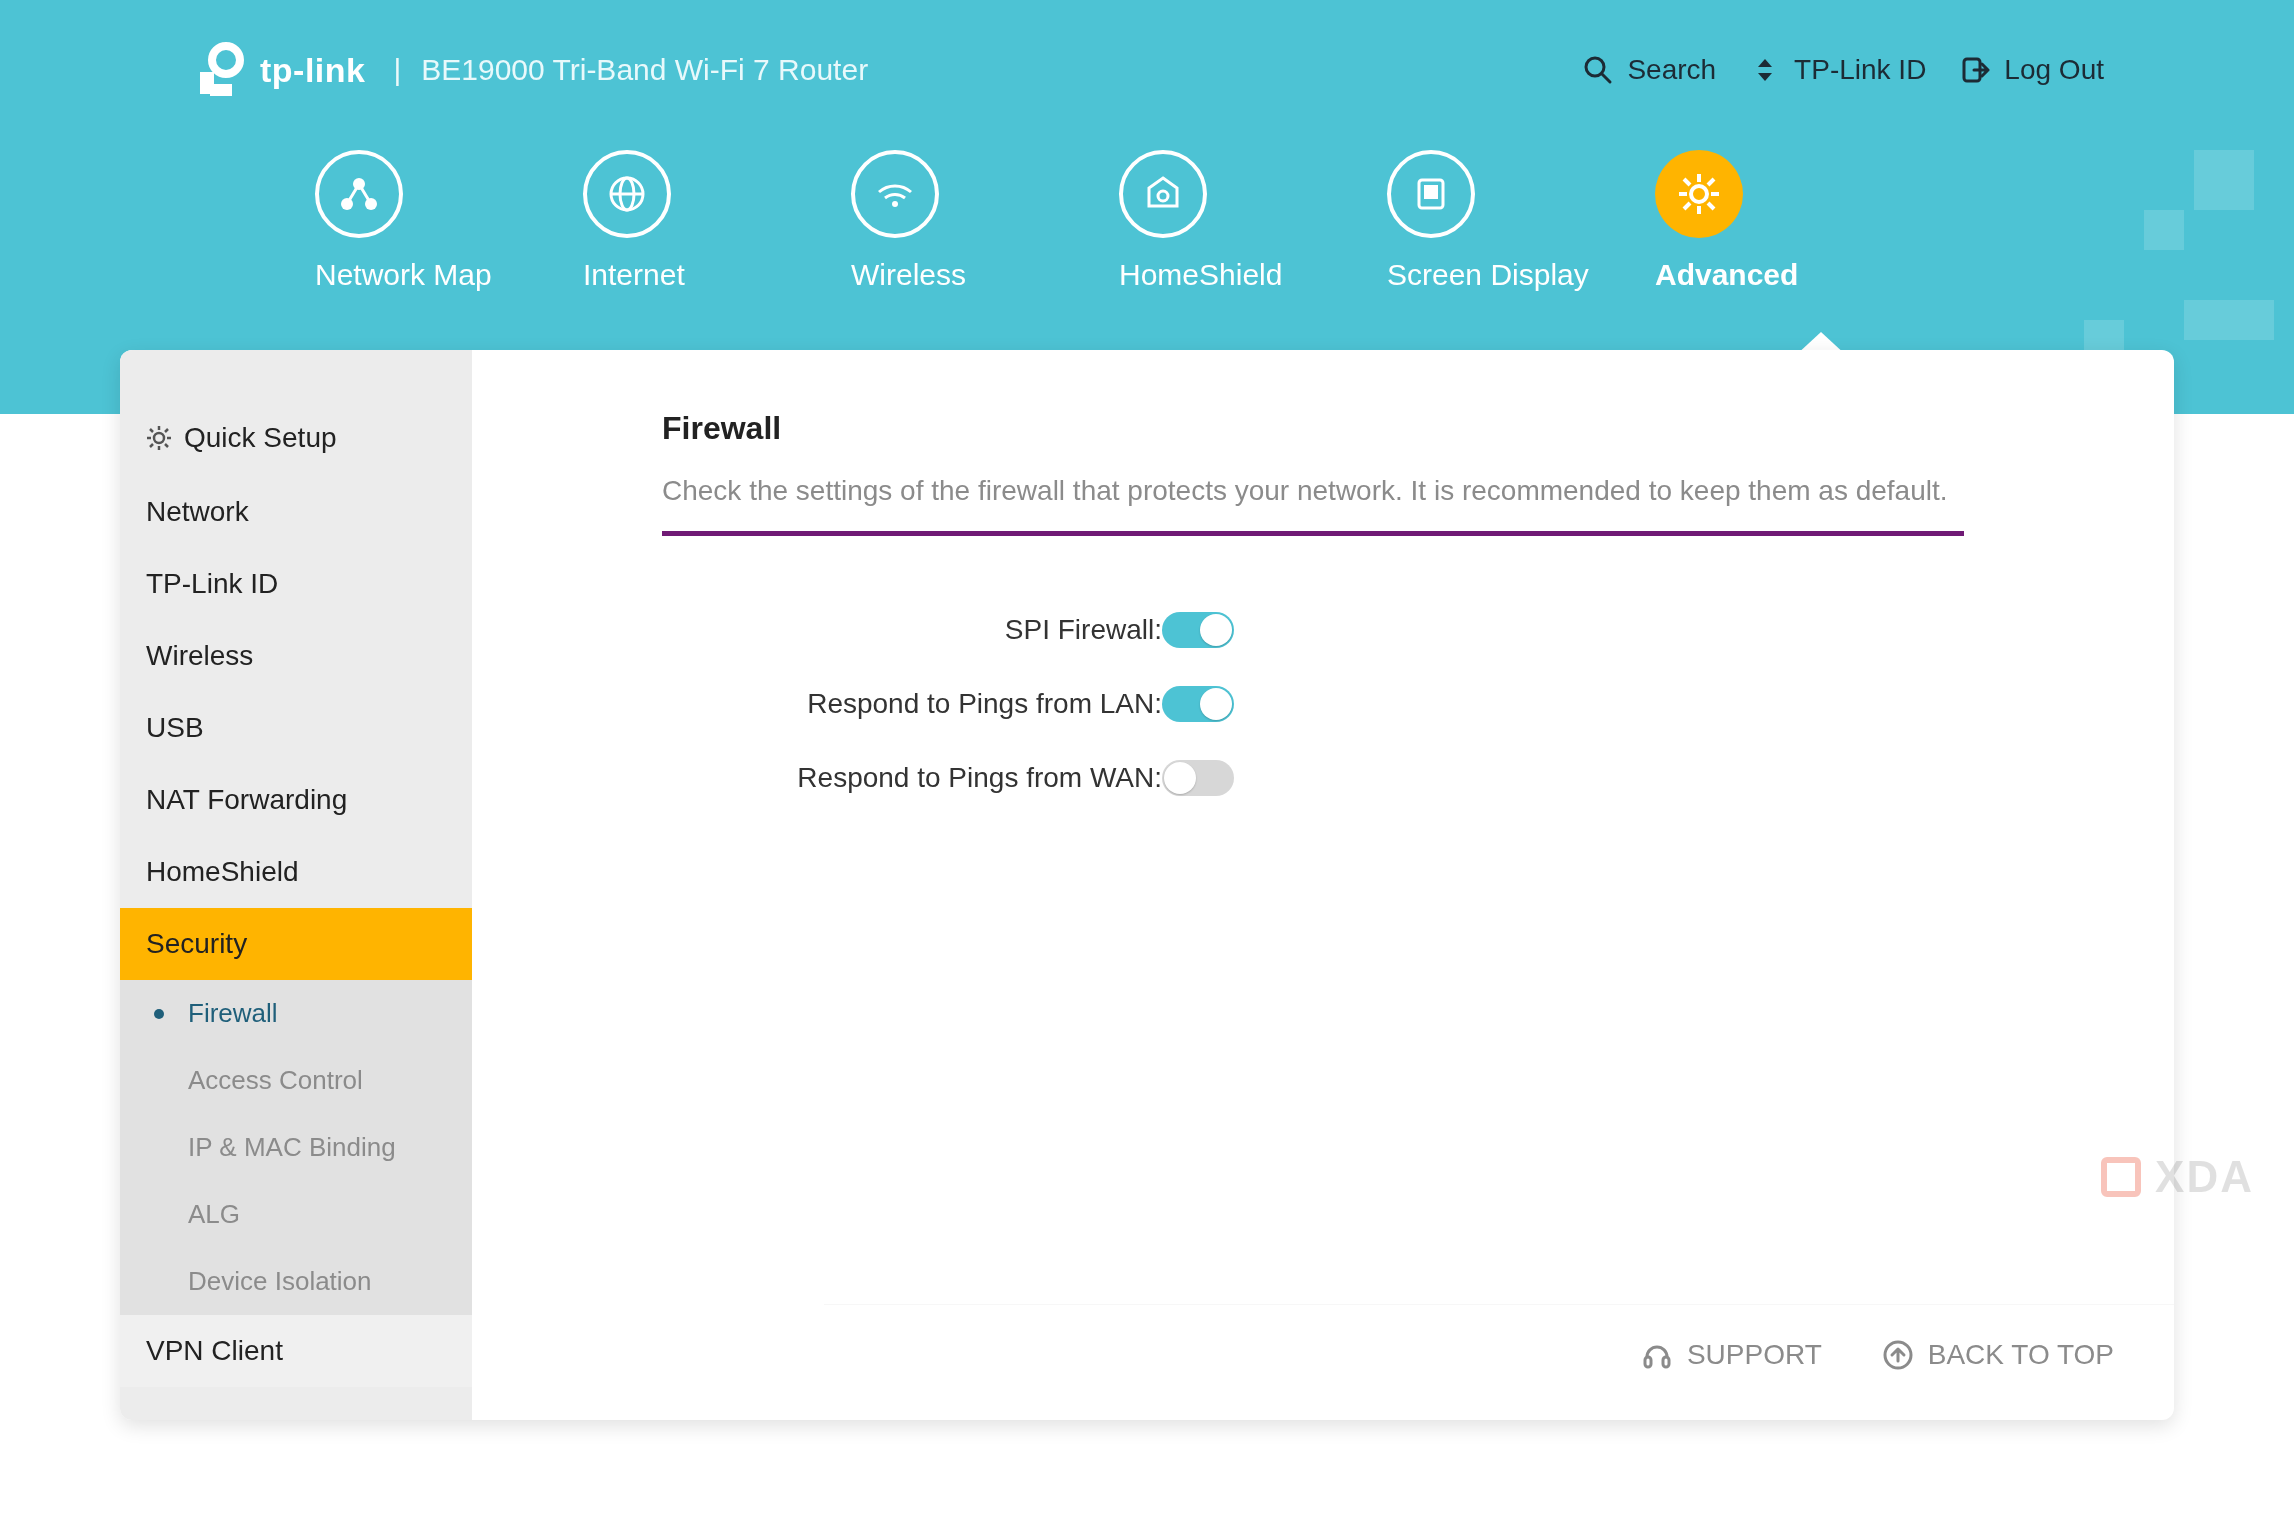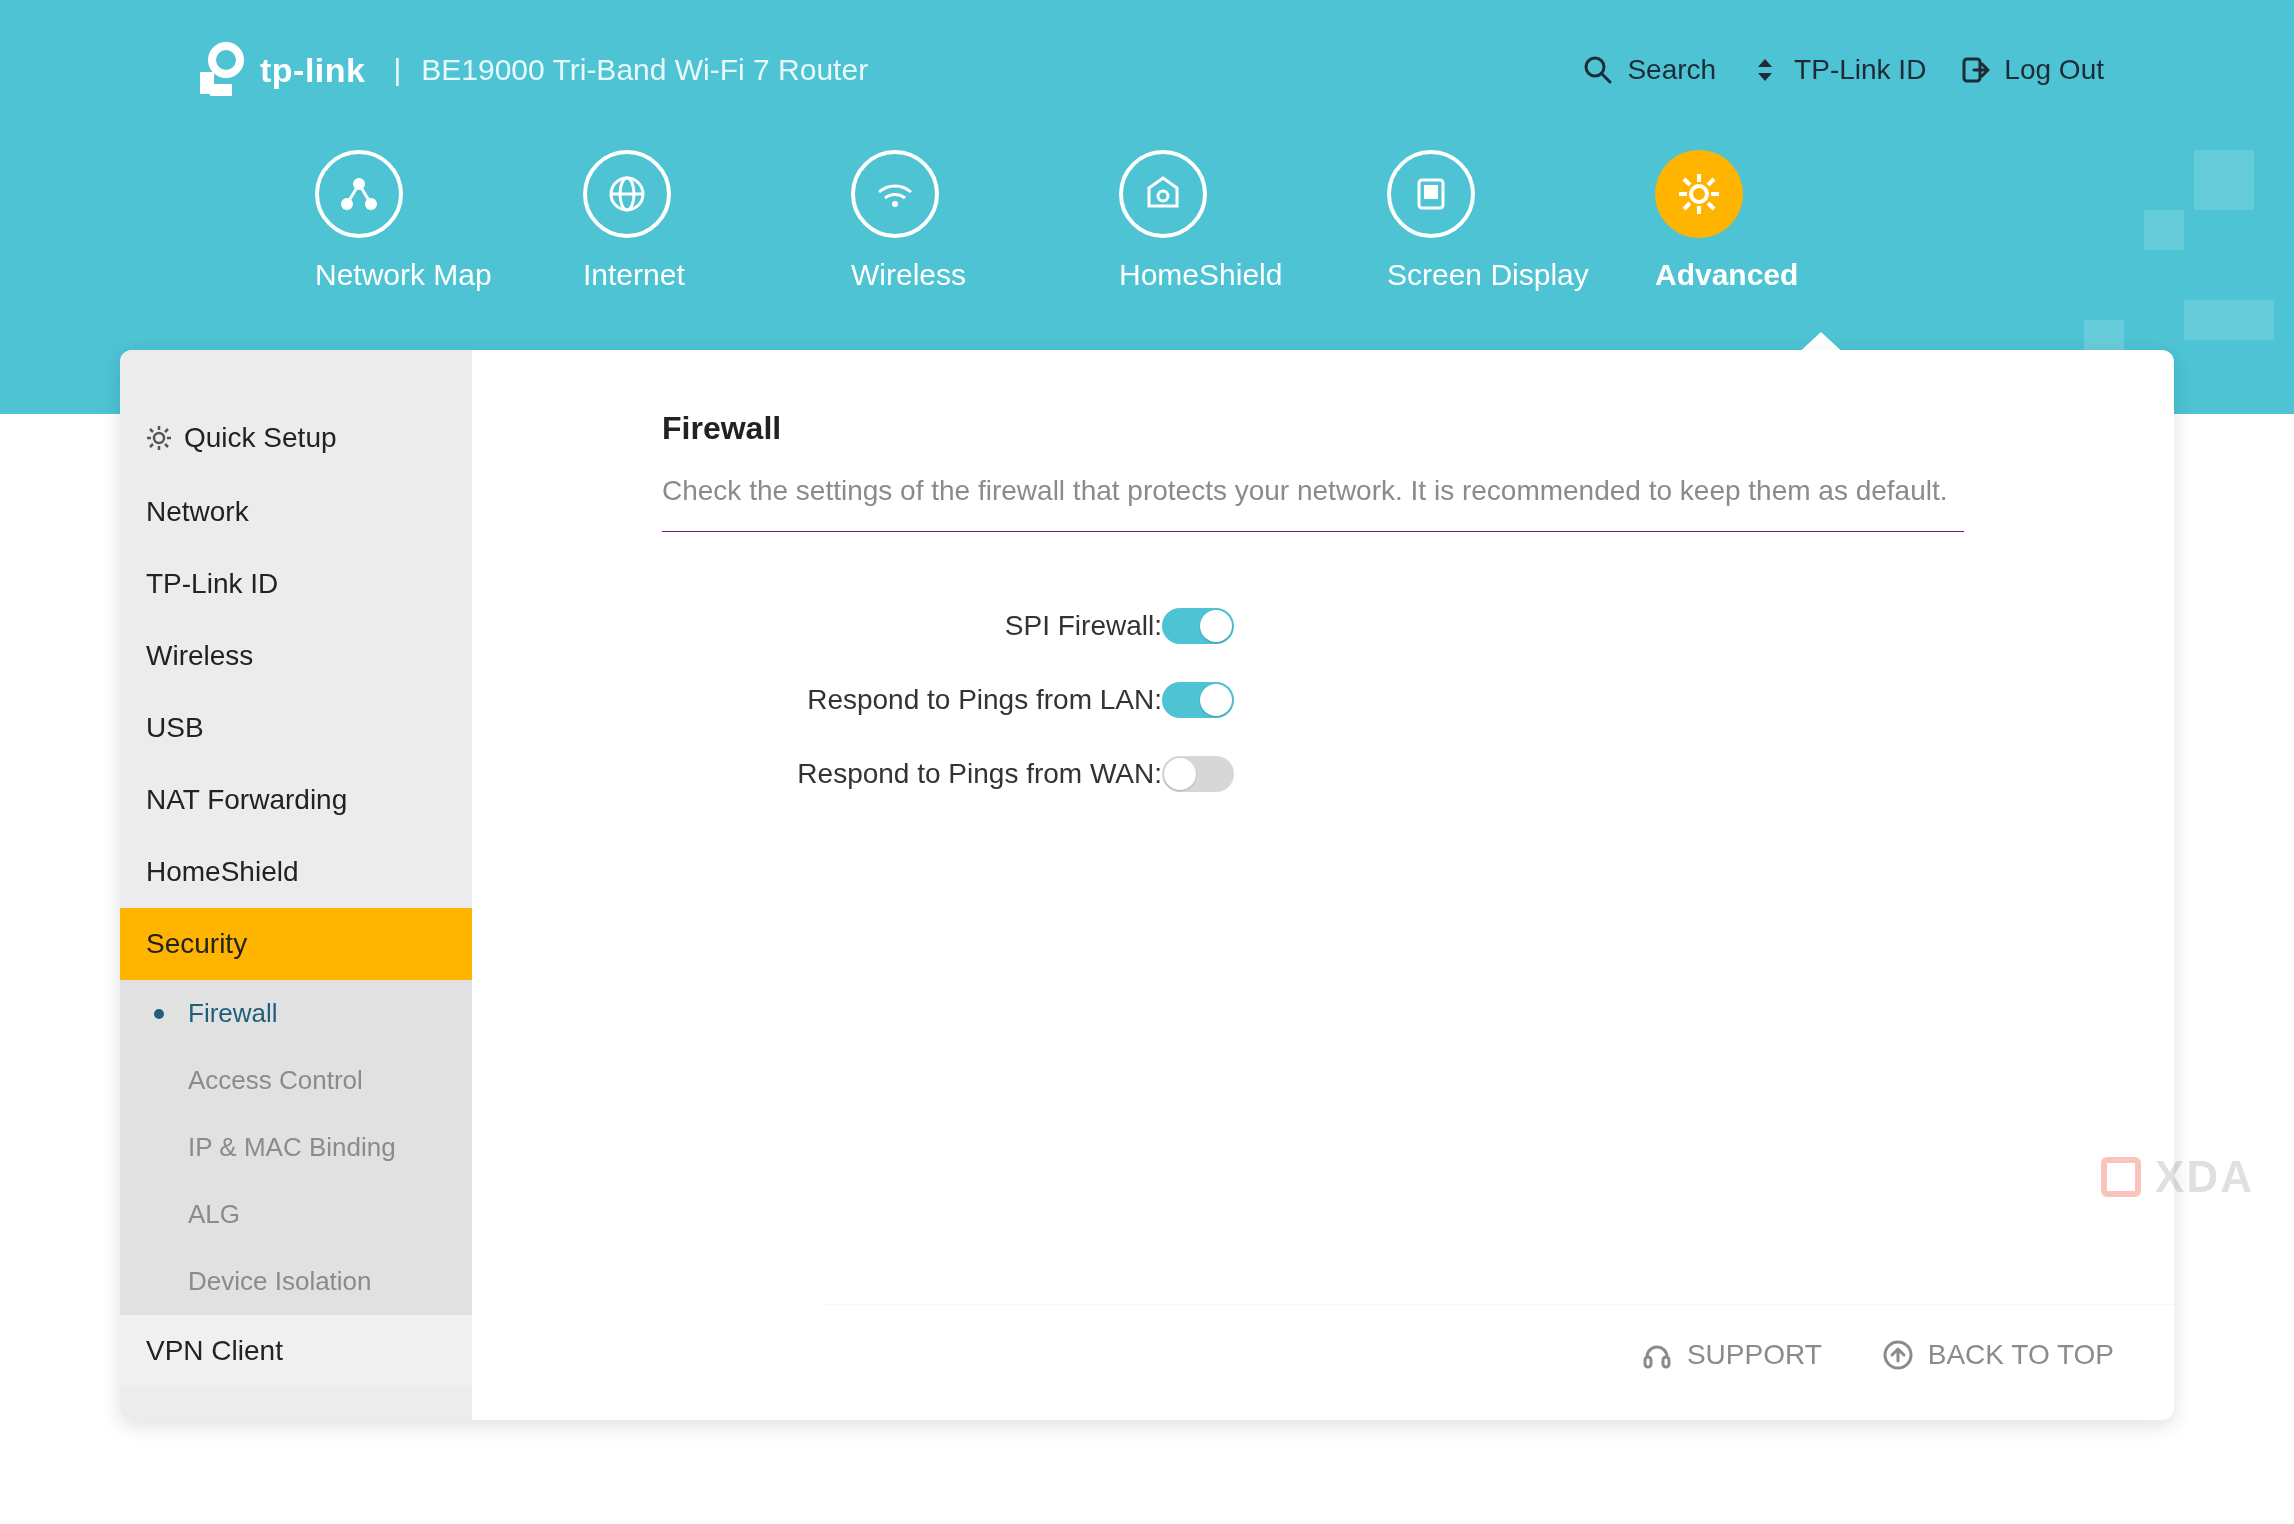--- a/index.html
+++ b/index.html
@@ -133,21 +133,21 @@
   .content {
     flex: 1; position: relative; padding: 60px 210px 0 190px;
   }
   .content h2 {
     font-size: 32px; color: #222; font-weight: 700;
   }
   .content .desc {
     margin-top: 28px;
     font-size: 28px; color: #8b8b8b;
     padding-bottom: 24px;
-    border-bottom: 1px solid #701a75;
+    border-bottom: 5px solid #701a75;
   }
   .settings {
     margin-top: 76px;
     display: flex; flex-direction: column; gap: 38px;
   }
   .setting-row {
     display: flex; align-items: center; 
   }
   .setting-row .lbl {
     width: 500px; text-align: right;

